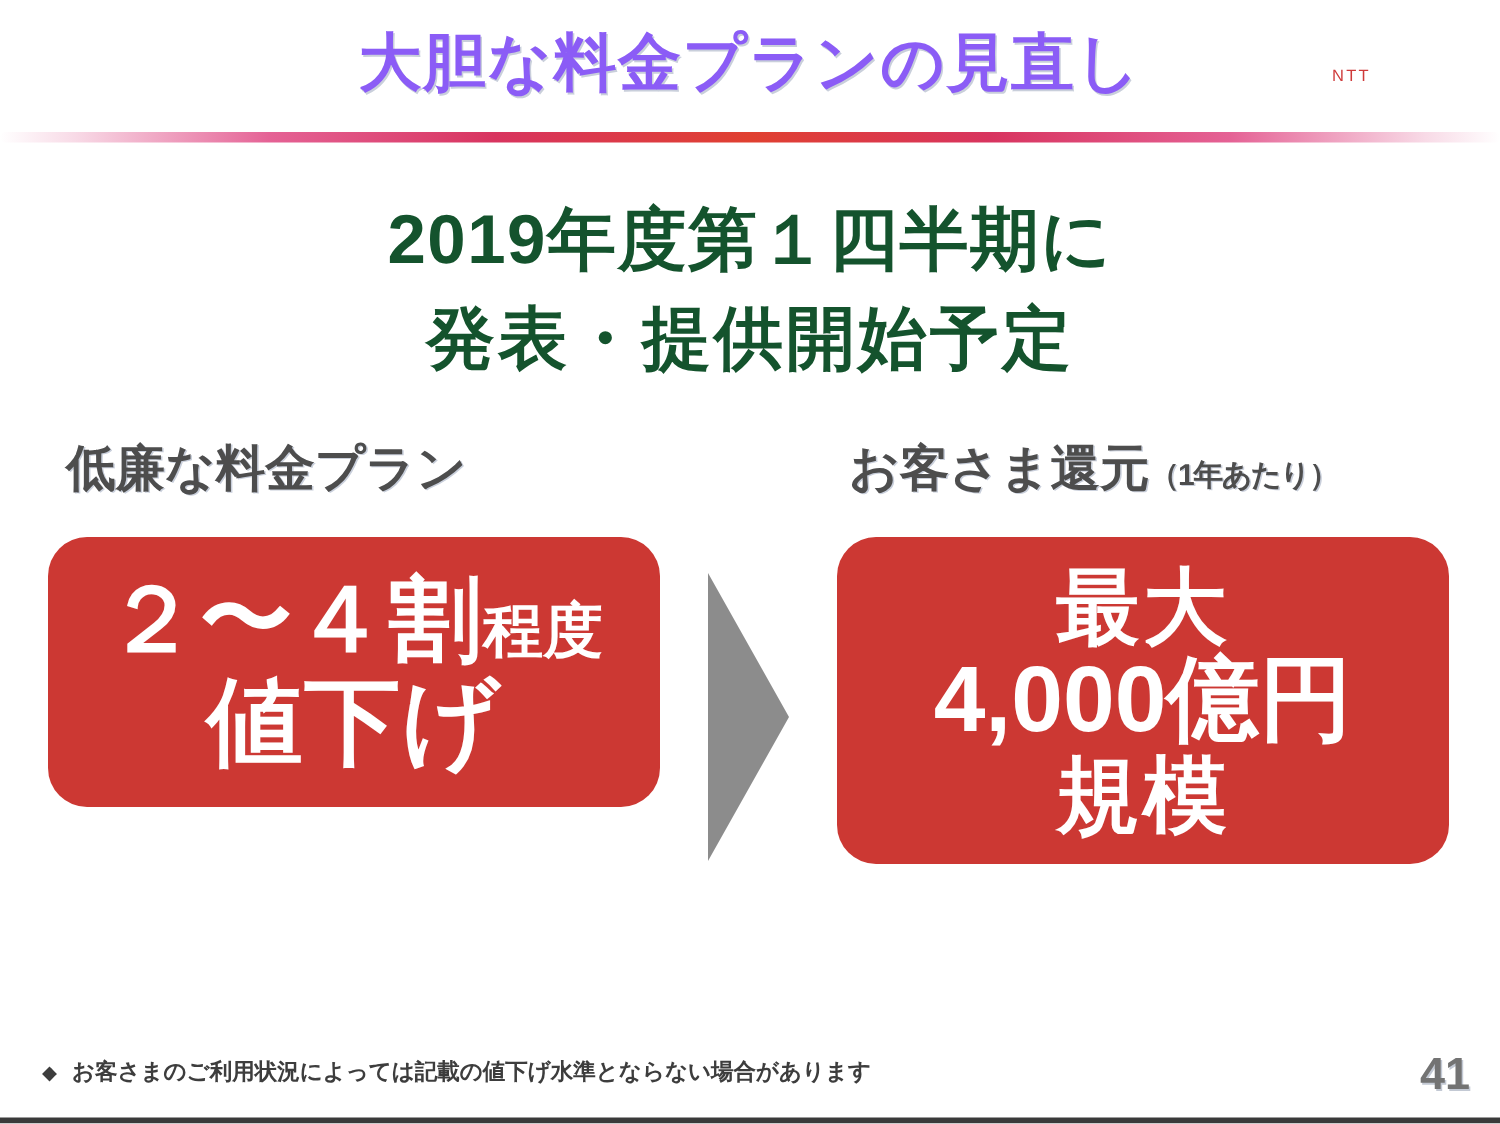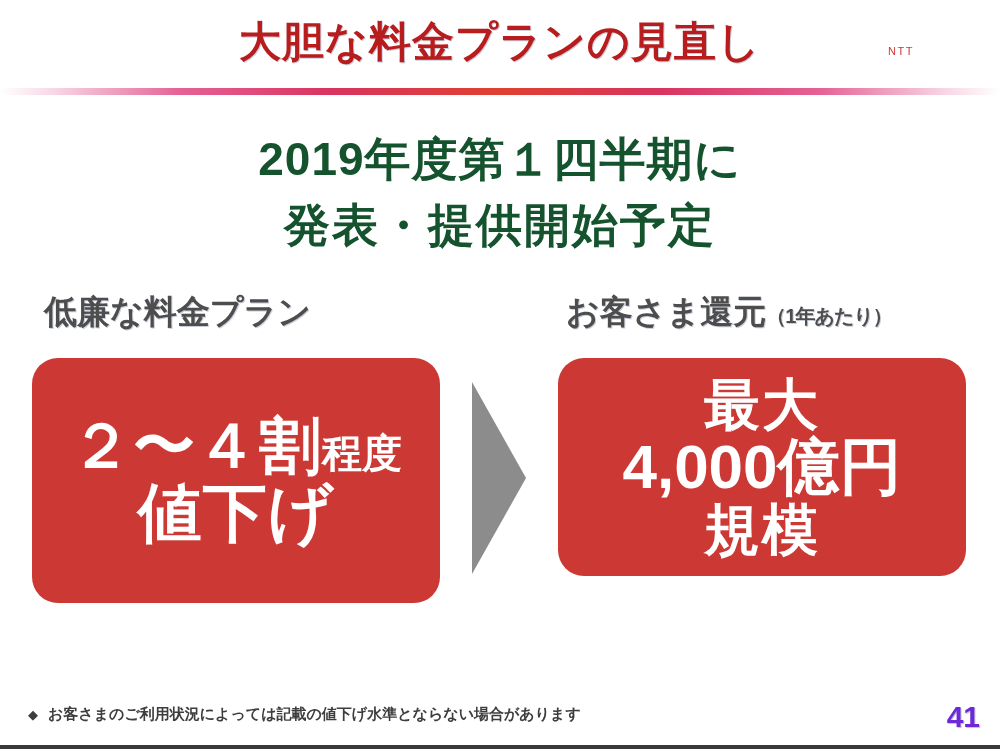--- a/index.html
+++ b/index.html
@@ -23,21 +23,21 @@
 
   
   .slide-title {
     position: absolute;
     left: 0;
     top: 14px;
     width: 1000px;
     text-align: center;
     font-size: 42px;
     font-weight: bold;
-    color: #b91c1c;
+    color: #8b5cf6;
     letter-spacing: 1px;
     text-shadow: 1px 1px 0 #c9cfdb;
     white-space: nowrap;
   }
 
   .brand-logo {
     position: absolute;
     right: 14px;
     top: 18px;
     width: 136px;
@@ -122,21 +122,21 @@
     display: flex;
     flex-direction: column;
     align-items: center;
     justify-content: center;
     text-align: center;
   }
   .red-box.left {
     left: 32px;
     top: 358px;
     width: 408px;
-    height: 245px;
+    height: 180px;
   }
   .red-box.right {
     left: 558px;
     top: 358px;
     width: 408px;
     height: 218px;
   }
 
   .box-line {
     font-weight: bold;
@@ -180,21 +180,21 @@
     margin-right: 10px;
     color: #3d3d3d;
   }
 
   .page-number {
     position: absolute;
     right: 20px;
     top: 700px;
     font-size: 30px;
     font-weight: bold;
-    color: #6d28d9;
+    color: #737373;
     text-shadow: 1px 1px 0 #c3c9d4;
   }
 </style>
 </head>
 <body>
 
 <div id="slide">
 
   <div class="slide-title">大胆な料金プランの見直し</div>
 

